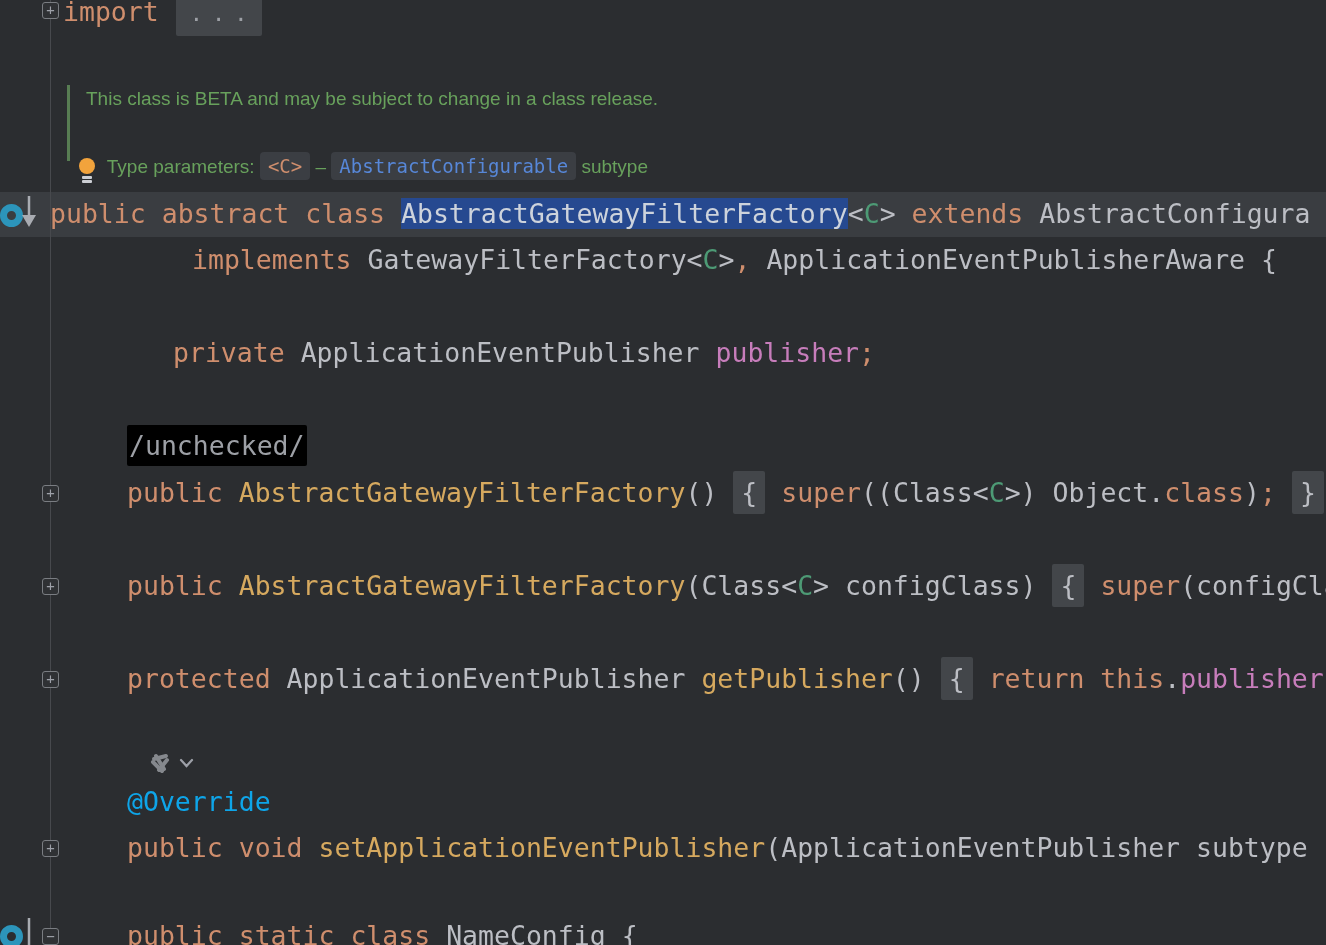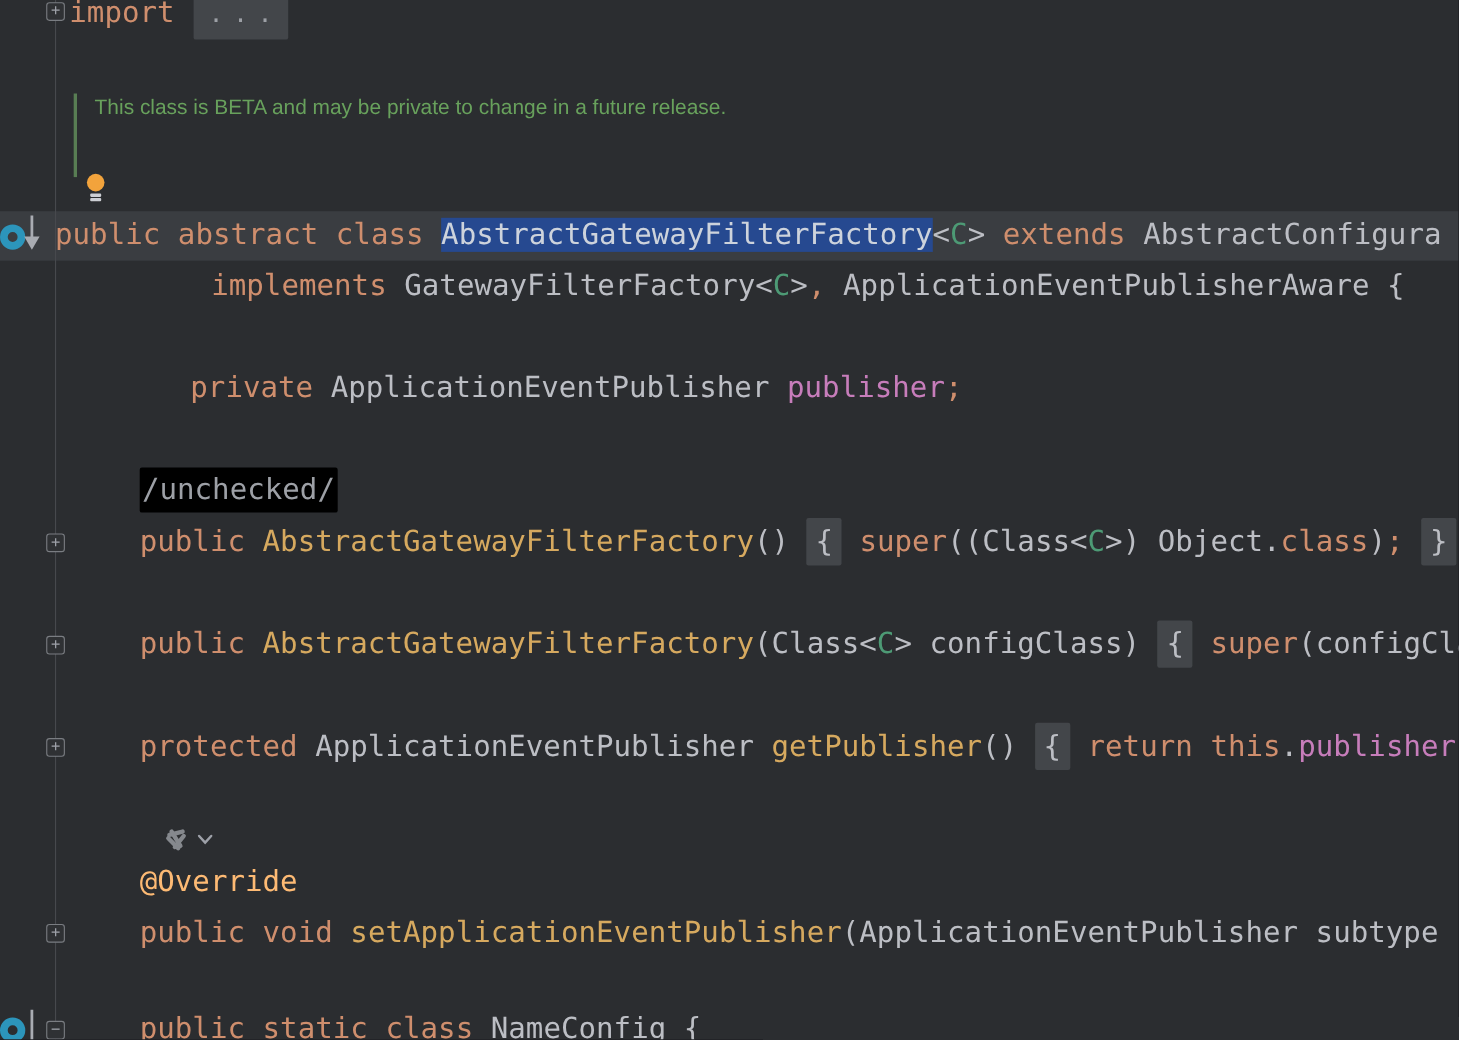--- a/index.html
+++ b/index.html
@@ -23,21 +23,21 @@
     position:absolute;height:46px;line-height:46px;white-space:pre;z-index:2;
     font-size:26.5px;color:#BCBEC4;
   }
   .tok{display:inline;}
   .tok-kw{color:#CF8E6D;}
   .tok-def{color:#BCBEC4;}
   .tok-tp{color:#4D9A75;}
   .tok-me{color:#D6A95F;}
   .tok-fl{color:#C77DBB;}
   .tok-pn{color:#CF8E6D;}
-  .tok-an{color:#fdba74;}
+  .tok-an{color:#0ea5e9;}
   .tok-sel{color:#CDD3DC;background:#264990;}
   .tok-fold{background:#43464A;border-radius:2px;padding:6px 8px;color:#BCBEC4;cursor:pointer;}
   .tok-fgray{background:#000000;border-radius:2px;padding:5px 2px;color:#9DA0A6;cursor:pointer;}
   .tok-dots{background:#43464A;border-radius:2px;padding:4px 6px 10px 14px;color:#9DA0A6;
             letter-spacing:9px;margin-left:17px;cursor:pointer;font-size:22px;}
   
   .doc-bar{position:absolute;left:67px;top:85px;width:3px;height:76px;background:#587D53;z-index:2;}
   .doc-line{position:absolute;left:86px;z-index:2;font-family:"Liberation Sans","DejaVu Sans",sans-serif;
             font-size:19px;color:#68A15C;white-space:pre;}
   .doc-chip{font-family:"DejaVu Sans Mono",monospace;font-size:19px;background:#3B3E43;
@@ -79,21 +79,24 @@
     <line x1="9" y1="2" x2="9" y2="22" stroke="#A9ACB2" stroke-width="2.5"></line>
     <polygon points="2,21 16,21 9,33" fill="#A9ACB2"></polygon>
   </svg>
 
   <div class="donut" style="left:0;top:925px;"></div>
   <svg class="g-arrow" style="left:20px;top:916px;" width="20" height="36" viewBox="0 0 20 36">
     <line x1="9" y1="2" x2="9" y2="30" stroke="#A9ACB2" stroke-width="2.5"></line>
   </svg>
 
   <div class="doc-bar"></div>
-  <div class="doc-line" style="top:88px;">This class is BETA and may be private to change in a future release.</div>
+  <div class="doc-line" style="top:88px;">This class is BETA and may be subject to change in a class release.</div>
+  <div class="doc-line" style="top:133px;">
+    <span>Type parameters: </span><span class="doc-chip code">&lt;C&gt;</span><span> – </span><span class="doc-chip link">AbstractConfigurable</span><span> subtype</span>
+  </div>
 
   <div class="bulb">
     <div class="glass"></div>
     <div class="b1"></div>
     <div class="b2"></div>
   </div>
 
   <div class="inlay">
     <svg width="26" height="26" viewBox="0 0 26 26">
       <g stroke="#85888D" stroke-width="4" stroke-linecap="round" fill="none">

